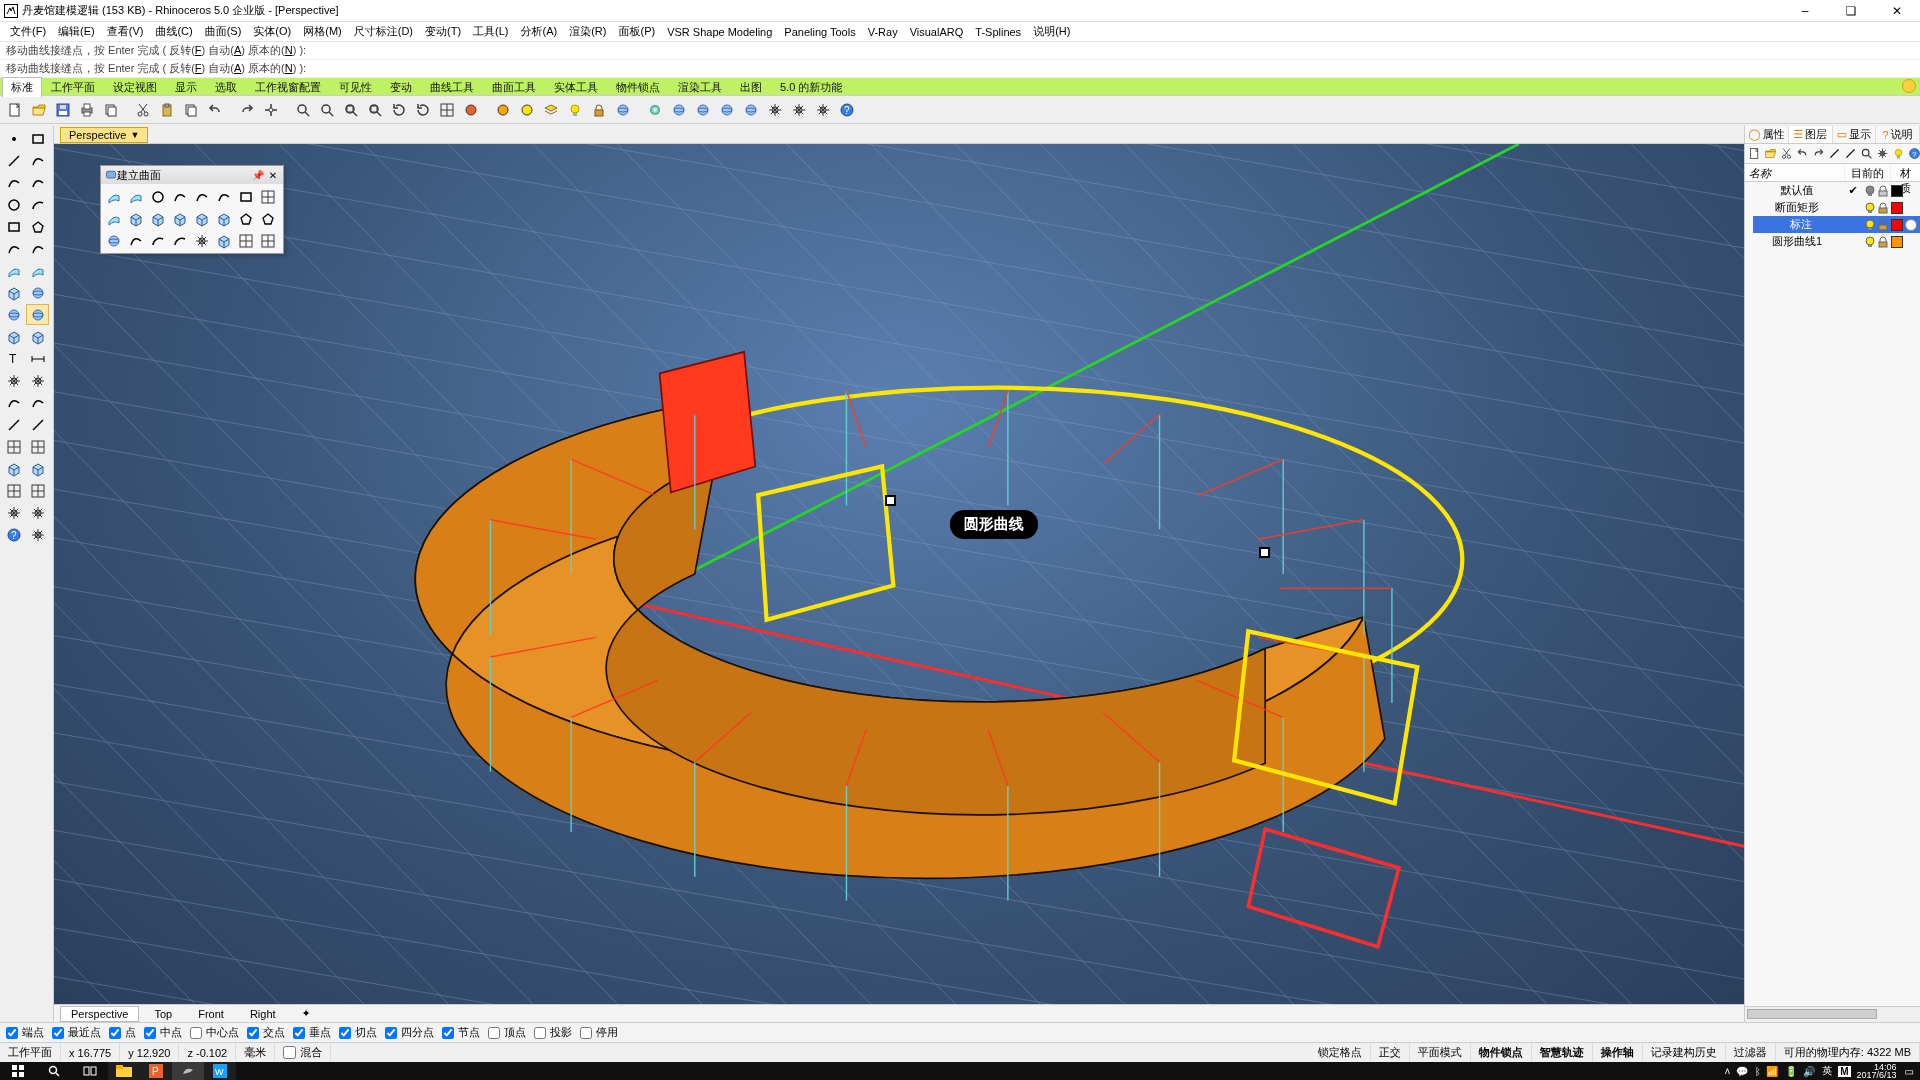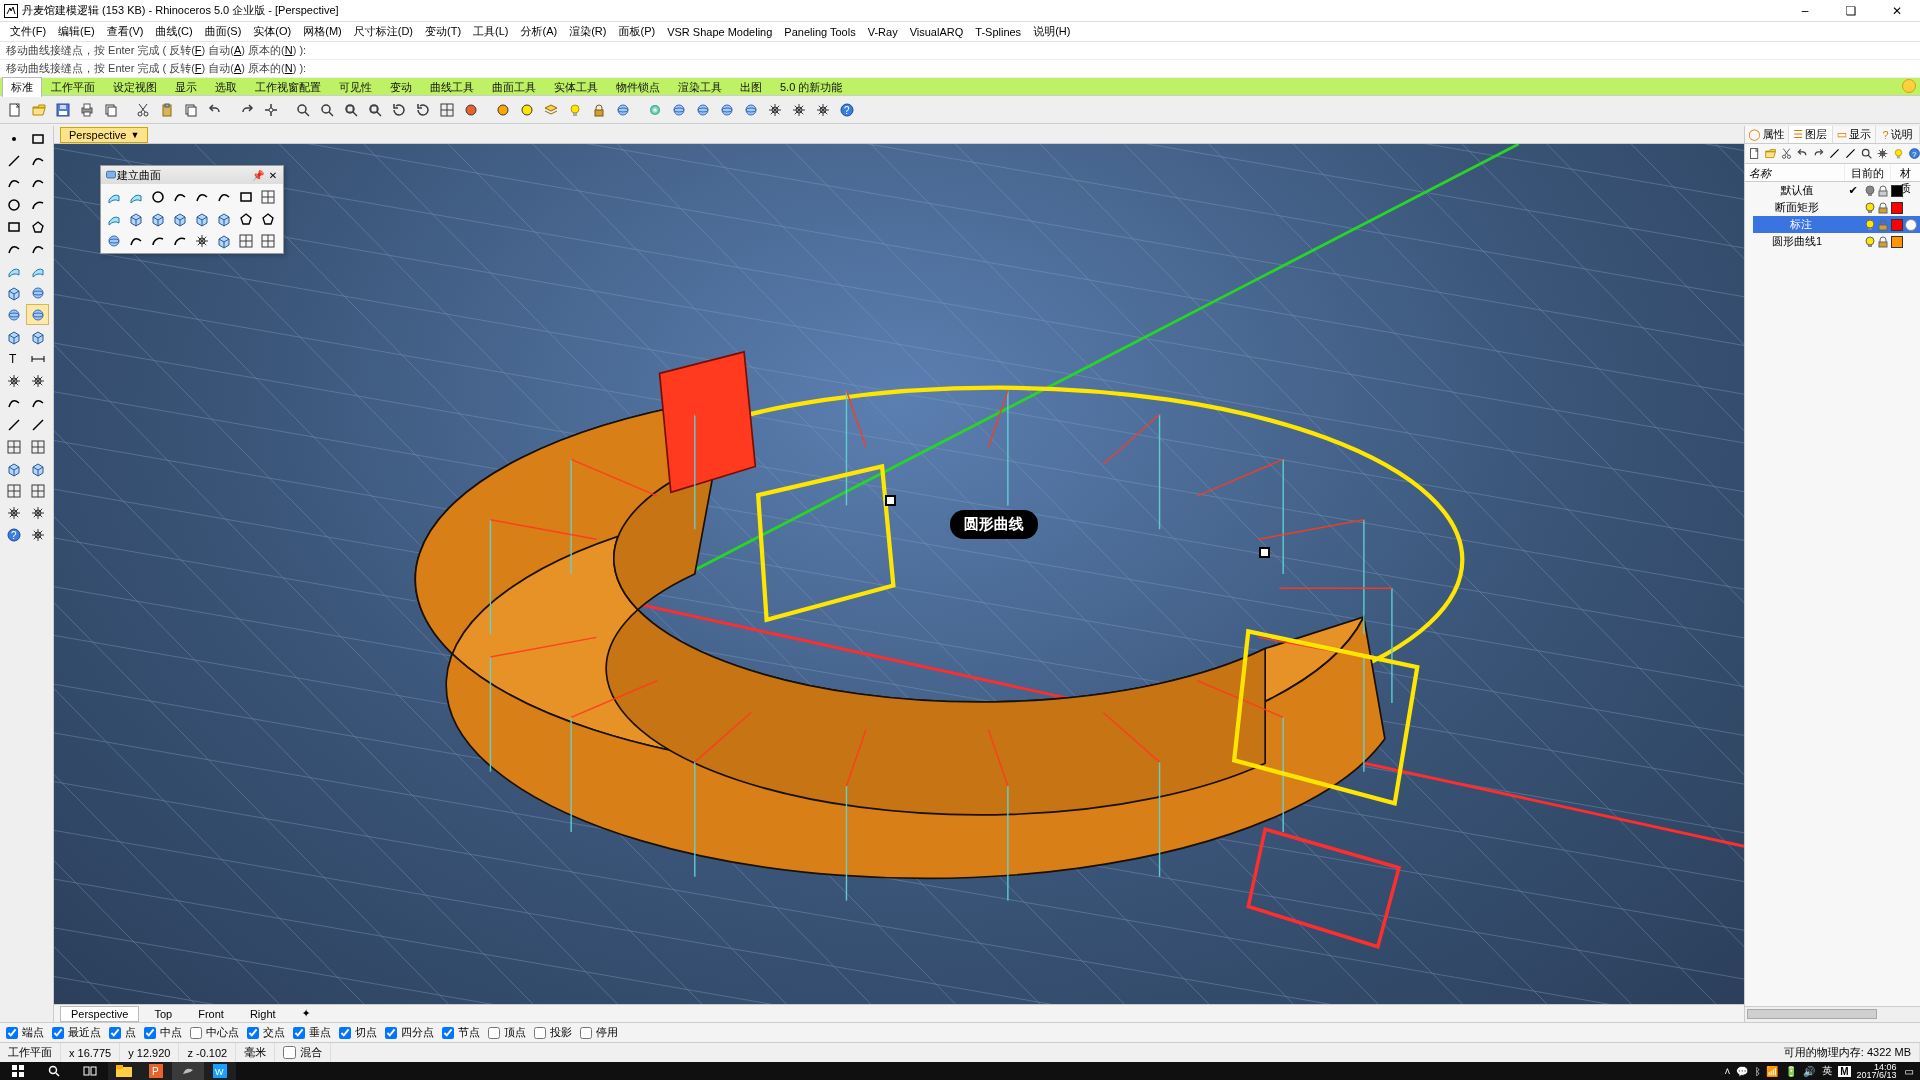--- a/index.html
+++ b/index.html
@@ -1283,20 +1283,30 @@
   <div class="cell">工作平面</div>
   <div class="cell">x 16.775</div>
   <div class="cell">y 12.920</div>
   <div class="cell">z -0.102</div>
   <div class="cell">毫米</div>
   <div class="cell">
       <input type="checkbox" style="">
       <span>混合</span>
     </div>
   <div class="spacer"></div>
+  <div id="statusitems" style="display:flex;height:100%">
+      <div class="cell btn">锁定格点</div>
+      <div class="cell btn">正交</div>
+      <div class="cell btn">平面模式</div>
+      <div class="cell btn bold">物件锁点</div>
+      <div class="cell btn bold">智慧轨迹</div>
+      <div class="cell btn bold">操作轴</div>
+      <div class="cell btn">记录建构历史</div>
+      <div class="cell btn">过滤器</div>
+    </div>
   <div class="cell">可用的物理内存: 4322 MB</div>
 </div>
 
 <div class="taskbar">
   <div class="tb-item">
       <svg width="12" height="12" viewBox="0 0 12 12">
         <rect x="0" y="0" width="5" height="5" fill="#fff"></rect>
         <rect x="7" y="0" width="5" height="5" fill="#fff"></rect>
         <rect x="0" y="7" width="5" height="5" fill="#fff"></rect>
         <rect x="7" y="7" width="5" height="5" fill="#fff"></rect>

